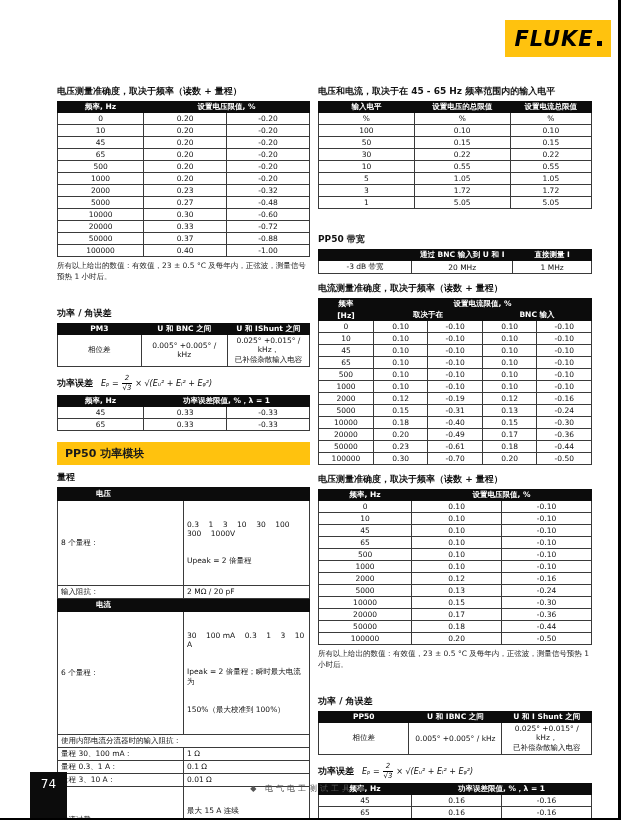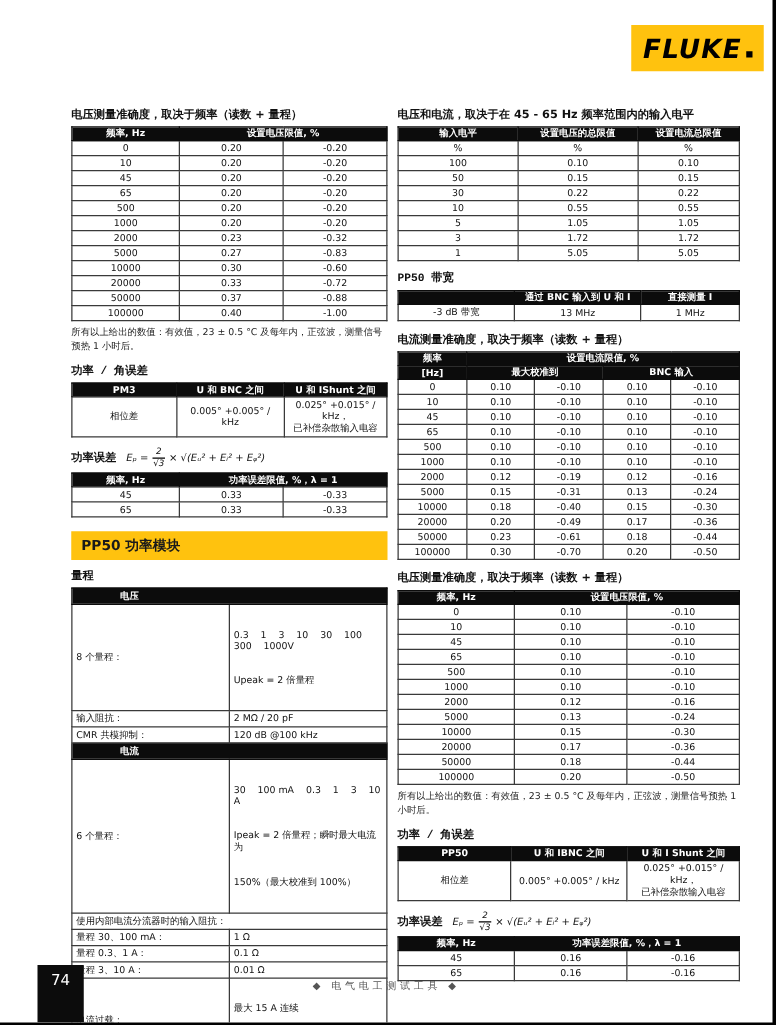--- a/index.html
+++ b/index.html
@@ -3,21 +3,21 @@
 <meta charset="utf-8">
 <style>
   html,body{margin:0;padding:0;background:#e8e8e8;}
   .page{position:relative;width:621px;height:820px;background:#ffffff;overflow:hidden;
         font-family:"DejaVu Sans","Liberation Sans",sans-serif;color:#111;
         border-right:3px solid #000;border-bottom:2px solid #000;box-sizing:border-box;}
   .col{position:absolute;top:85px;}
   .col-left{left:57px;width:253px;}
   .col-right{left:318px;width:274px;}
   .sec-title{font-weight:bold;font-size:9px;margin:0 0 3px 0;white-space:nowrap;}
-  .sub-title{font-weight:bold;font-size:9px;margin:7px 0 3px 0;font-family:Liberation Mono, monospace;}
+  .sub-title{font-weight:bold;font-size:9px;margin:24px 0 3px 0;}
   table{border-collapse:collapse;width:100%;table-layout:fixed;}
   th{background:#0c0c0c;color:#fff;font-weight:bold;font-size:7.5px;padding:0 1px;border:1px solid #0c0c0c;text-align:center;}
   td{border:1px solid #3a3a3a;font-size:7.5px;padding:1px 3px;text-align:center;color:#111;}
   td.lbl{text-align:left;}
   td.val{text-align:left;white-space:pre-wrap;}
   td.bar{background:#0c0c0c;color:#fff;font-weight:bold;text-align:left;border:1px solid #0c0c0c;padding-left:38px;}
   td.fullrow{text-align:left;margin-left:12px;}
   .note{font-size:7.5px;line-height:1.45;margin:4px 0 6px 0;color:#222;}
   .yellow-bar{background:#FFC20E;color:#1a1a1a;font-weight:bold;font-size:11px;padding:4px 8px;margin:11px 0 6px 0;}
   .formula-row{display:flex;align-items:center;margin:8px 0 3px 0;font-size:8px;}
@@ -95,21 +95,21 @@
 
           <tr>
             <td>2000</td>
             <td>0.23</td>
             <td>-0.32</td>
           </tr>
 
           <tr>
             <td>5000</td>
             <td>0.27</td>
-            <td>-0.83</td>
+            <td>-0.48</td>
           </tr>
 
           <tr>
             <td>10000</td>
             <td>0.30</td>
             <td>-0.60</td>
           </tr>
 
           <tr>
             <td>20000</td>
@@ -201,24 +201,20 @@
           <td class="val">
             <div>0.3    1    3    10    30    100    300    1000V</div>
             <div>Upeak = 2 倍量程</div>
           </td>
         </tr>
         <tr>
           <td class="lbl">输入阻抗：</td>
           <td class="val">2 MΩ / 20 pF</td>
         </tr>
         <tr>
-          <td class="lbl">CMR 共模抑制：</td>
-          <td class="val">120 dB @100 kHz</td>
-        </tr>
-        <tr>
             <td class="bar" colspan="2">电流</td>
           </tr>
         <tr>
           <td class="lbl">6 个量程：</td>
           <td class="val">
             <div>30    100 mA    0.3    1    3    10 A</div>
             <div>Ipeak = 2 倍量程；瞬时最大电流为</div>
             <div>150%（最大校准到 100%）</div>
           </td>
         </tr>
@@ -320,36 +316,36 @@
       <thead>
         <tr>
           <th style="width:33%"></th>
           <th style="width:36%">通过 BNC 输入到 U 和 I</th>
           <th>直接测量 I</th>
         </tr>
       </thead>
       <tbody>
         <tr>
           <td>-3 dB 带宽</td>
-          <td>13 MHz</td>
+          <td>20 MHz</td>
           <td>1 MHz</td>
         </tr>
       </tbody>
     </table>
 
     <div class="sec-title mt8">电流测量准确度，取决于频率（读数 + 量程）</div>
     <table>
       <thead>
         <tr>
           <th style="width:19%">频率</th>
           <th colspan="4">设置电流限值, %</th>
         </tr>
         <tr>
           <th>[Hz]</th>
-          <th colspan="2">最大校准到</th>
+          <th colspan="2">取决于在</th>
           <th colspan="2">BNC 输入</th>
         </tr>
       </thead>
       <tbody>
 
           <tr>
             <td>0</td>
             <td>0.10</td>
             <td>-0.10</td>
             <td>0.10</td>

